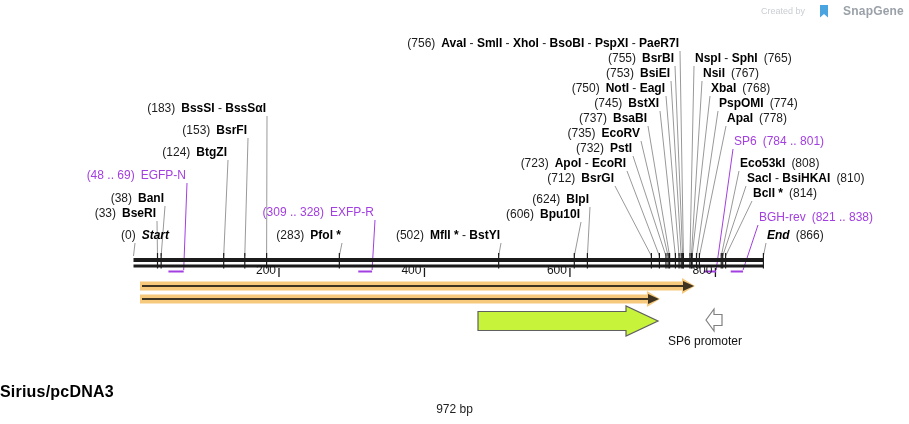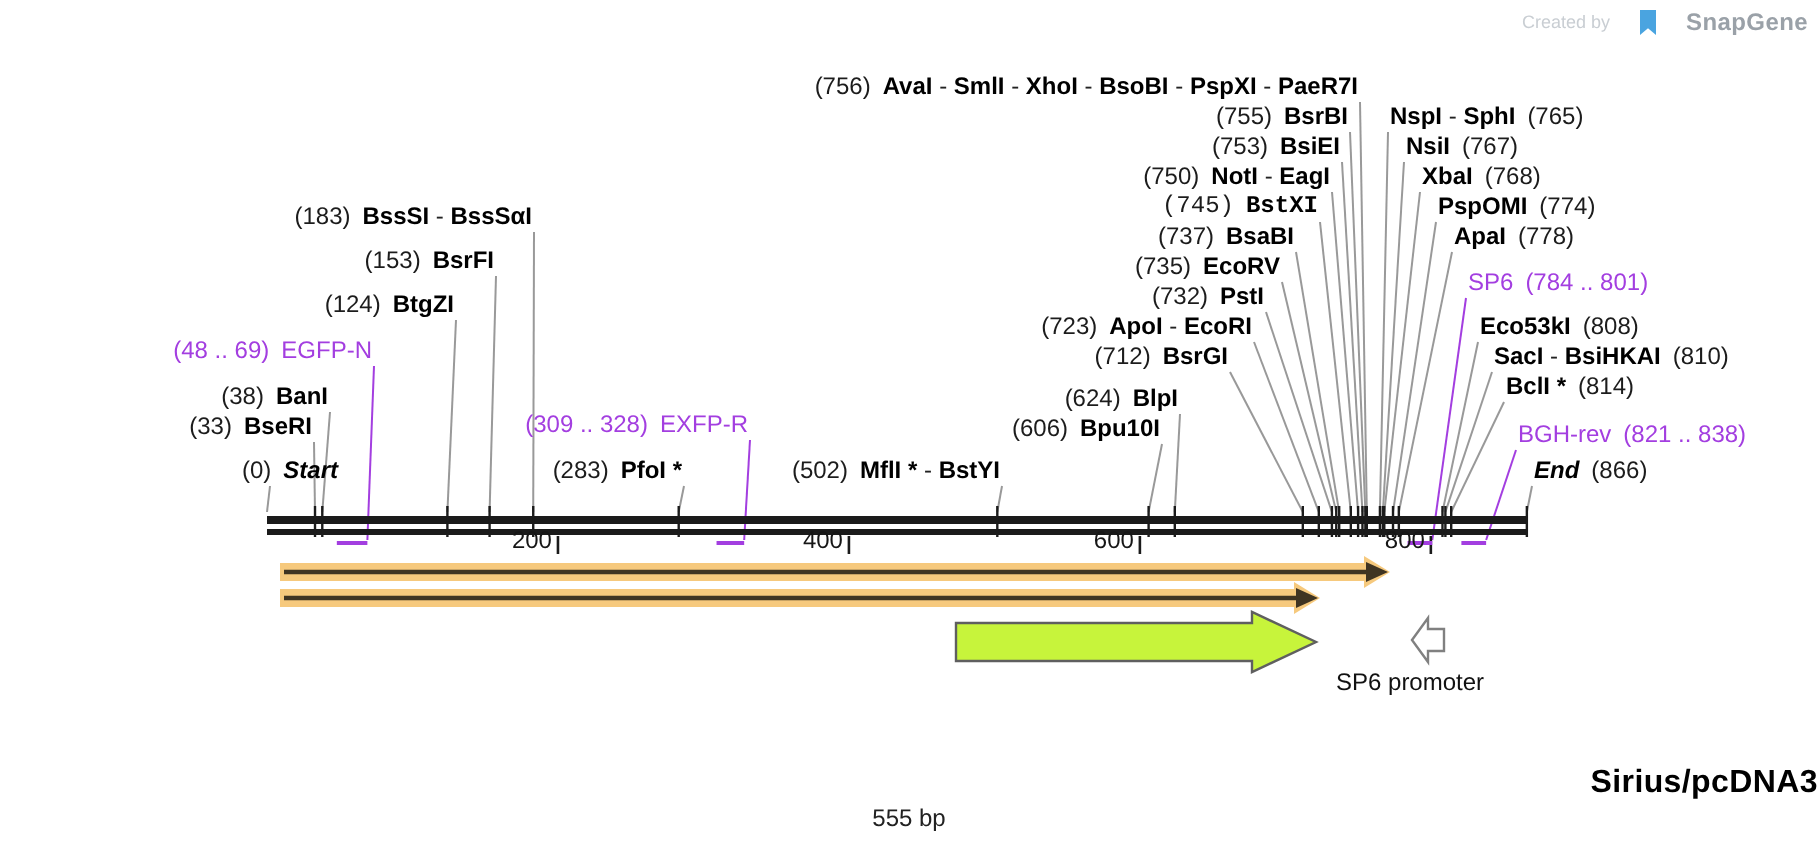--- a/index.html
+++ b/index.html
@@ -11,21 +11,21 @@
   .map-label .sep{font-weight:400;color:#222;}
   .map-label.pn .pos{margin-right:6px;}
   .map-label.np .pos{margin-left:6px;}
   .map-label.primer{font-weight:400;}
   .map-label.primer .name{font-weight:400;color:inherit;}
   .map-label.primer .pos{color:inherit;}
   .map-label.marker .name{font-style:italic;}
   .ruler-num{position:absolute;font-size:12px;line-height:14px;color:#161616;}
   #vc155-label{position:absolute;font-size:12px;color:#111;text-align:center;}
   #sp6-label{position:absolute;font-size:12px;color:#111;white-space:nowrap;}
-  #title{position:absolute;left:0;top:383px;width:909px;text-align:right;
+  #title{position:absolute;left:0;top:383px;width:909px;text-align:left;
          font-size:16px;font-weight:700;color:#000;letter-spacing:.2px;}
   #subtitle{position:absolute;left:0;top:402px;width:909px;text-align:center;
             font-size:12px;color:#222;}
   #branding{position:absolute;top:4px;right:5px;display:flex;align-items:center;gap:14px;}
   #branding .created-by{font-size:9px;color:#c9ced3;}
   #branding .brand-name{font-size:12px;color:#9aa1a8;font-weight:700;letter-spacing:.2px;}
 </style>
 </head>
 <body>
 
@@ -131,21 +131,21 @@
         <polygon points="478,311.5 626,311.5 626,306 658,321 626,336 626,330.5 478,330.5" fill="#c7f43b" stroke="#5f5f5f" stroke-width="1.2"></polygon>
         <polygon points="706,320 714,309 714,314.5 722,314.5 722,325.5 714,325.5 714,331" fill="#ffffff" stroke="#808080" stroke-width="1.2"></polygon>
       </g>
     </svg>
 
   <div id="labels">
       <div class="map-label enzyme pn" style="right: 230px; top: 36px;"><span class="pos">(756)</span><span class="name">AvaI</span><span class="sep">&nbsp;-&nbsp;</span><span class="name">SmlI</span><span class="sep">&nbsp;-&nbsp;</span><span class="name">XhoI</span><span class="sep">&nbsp;-&nbsp;</span><span class="name">BsoBI</span><span class="sep">&nbsp;-&nbsp;</span><span class="name">PspXI</span><span class="sep">&nbsp;-&nbsp;</span><span class="name">PaeR7I</span></div>
       <div class="map-label enzyme pn" style="right: 235px; top: 51px;"><span class="pos">(755)</span><span class="name">BsrBI</span></div>
       <div class="map-label enzyme pn" style="right: 239px; top: 66px;"><span class="pos">(753)</span><span class="name">BsiEI</span></div>
       <div class="map-label enzyme pn" style="right: 244px; top: 81px;"><span class="pos">(750)</span><span class="name">NotI</span><span class="sep">&nbsp;-&nbsp;</span><span class="name">EagI</span></div>
-      <div class="map-label enzyme pn" style="right: 250px; top: 96px; font-family: Liberation Mono, monospace;"><span class="pos">(745)</span><span class="name">BstXI</span></div>
+      <div class="map-label enzyme pn" style="right: 250px; top: 96px;"><span class="pos">(745)</span><span class="name">BstXI</span></div>
       <div class="map-label enzyme pn" style="right: 262px; top: 111px;"><span class="pos">(737)</span><span class="name">BsaBI</span></div>
       <div class="map-label enzyme pn" style="right: 269px; top: 126px;"><span class="pos">(735)</span><span class="name">EcoRV</span></div>
       <div class="map-label enzyme pn" style="right: 277px; top: 141px;"><span class="pos">(732)</span><span class="name">PstI</span></div>
       <div class="map-label enzyme pn" style="right: 283px; top: 156px;"><span class="pos">(723)</span><span class="name">ApoI</span><span class="sep">&nbsp;-&nbsp;</span><span class="name">EcoRI</span></div>
       <div class="map-label enzyme pn" style="right: 295px; top: 171px;"><span class="pos">(712)</span><span class="name">BsrGI</span></div>
       <div class="map-label enzyme pn" style="right: 320px; top: 192px;"><span class="pos">(624)</span><span class="name">BlpI</span></div>
       <div class="map-label enzyme pn" style="right: 329px; top: 207px;"><span class="pos">(606)</span><span class="name">Bpu10I</span></div>
       <div class="map-label enzyme pn" style="right: 643px; top: 101px;"><span class="pos">(183)</span><span class="name">BssSI</span><span class="sep">&nbsp;-&nbsp;</span><span class="name">BssSαI</span></div>
       <div class="map-label enzyme pn" style="right: 662px; top: 123px;"><span class="pos">(153)</span><span class="name">BsrFI</span></div>
       <div class="map-label enzyme pn" style="right: 682px; top: 145px;"><span class="pos">(124)</span><span class="name">BtgZI</span></div>
@@ -171,15 +171,15 @@
   <div id="ruler-numbers">
       <div class="ruler-num" style="right: 633.02px; top: 263px;">200</div>
       <div class="ruler-num" style="right: 487.54px; top: 263px;">400</div>
       <div class="ruler-num" style="right: 342.06px; top: 263px;">600</div>
       <div class="ruler-num" style="right: 196.58px; top: 263px;">800</div>
     </div>
 
   <div id="sp6-label" style="left: 668px; top: 334px;">SP6 promoter</div>
 
   <div id="title">Sirius/pcDNA3</div>
-  <div id="subtitle">555 bp</div>
+  <div id="subtitle">972 bp</div>
 
 </div>
 
 </body></html>

